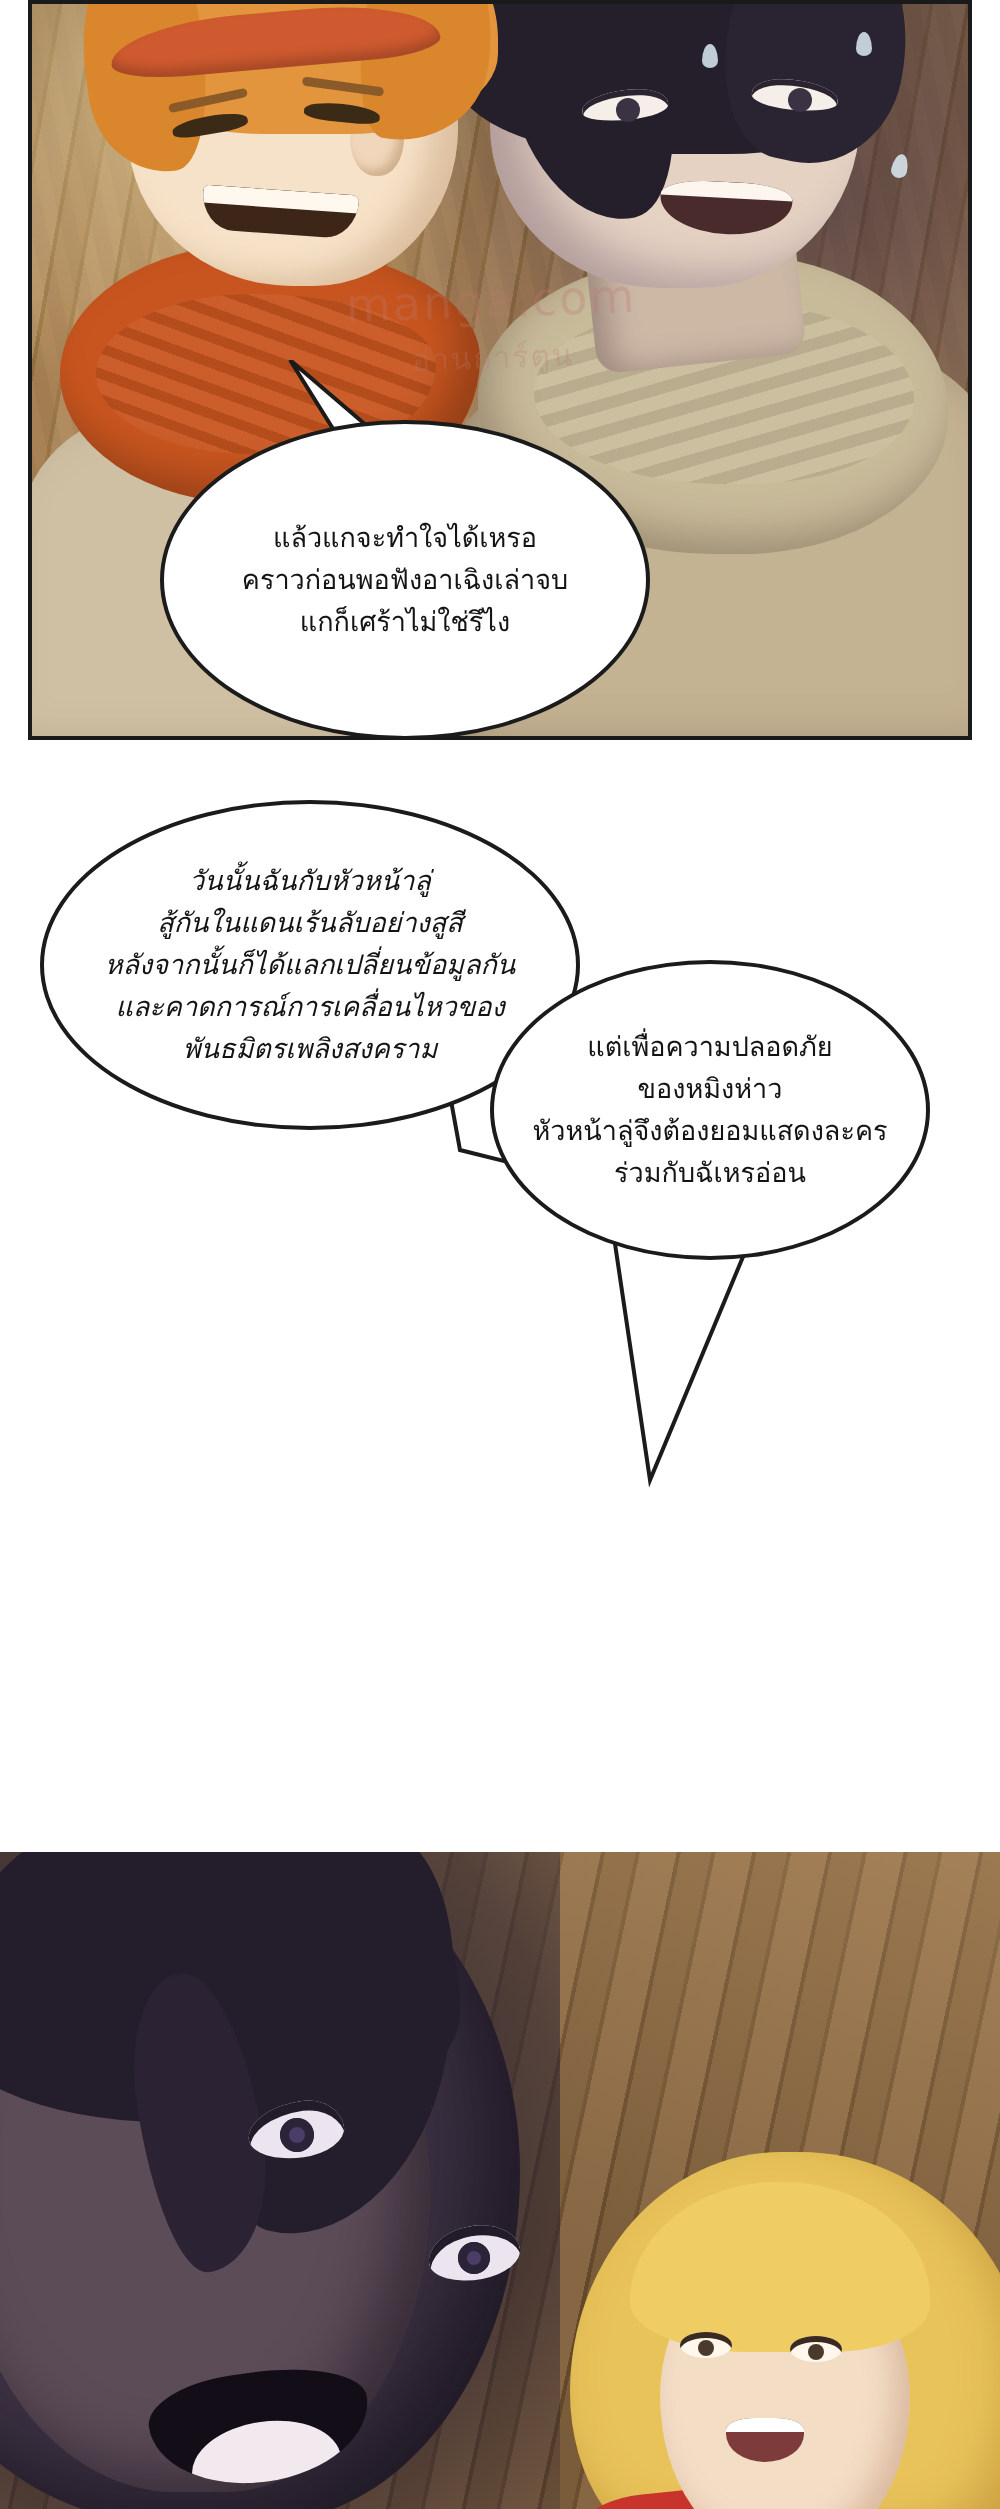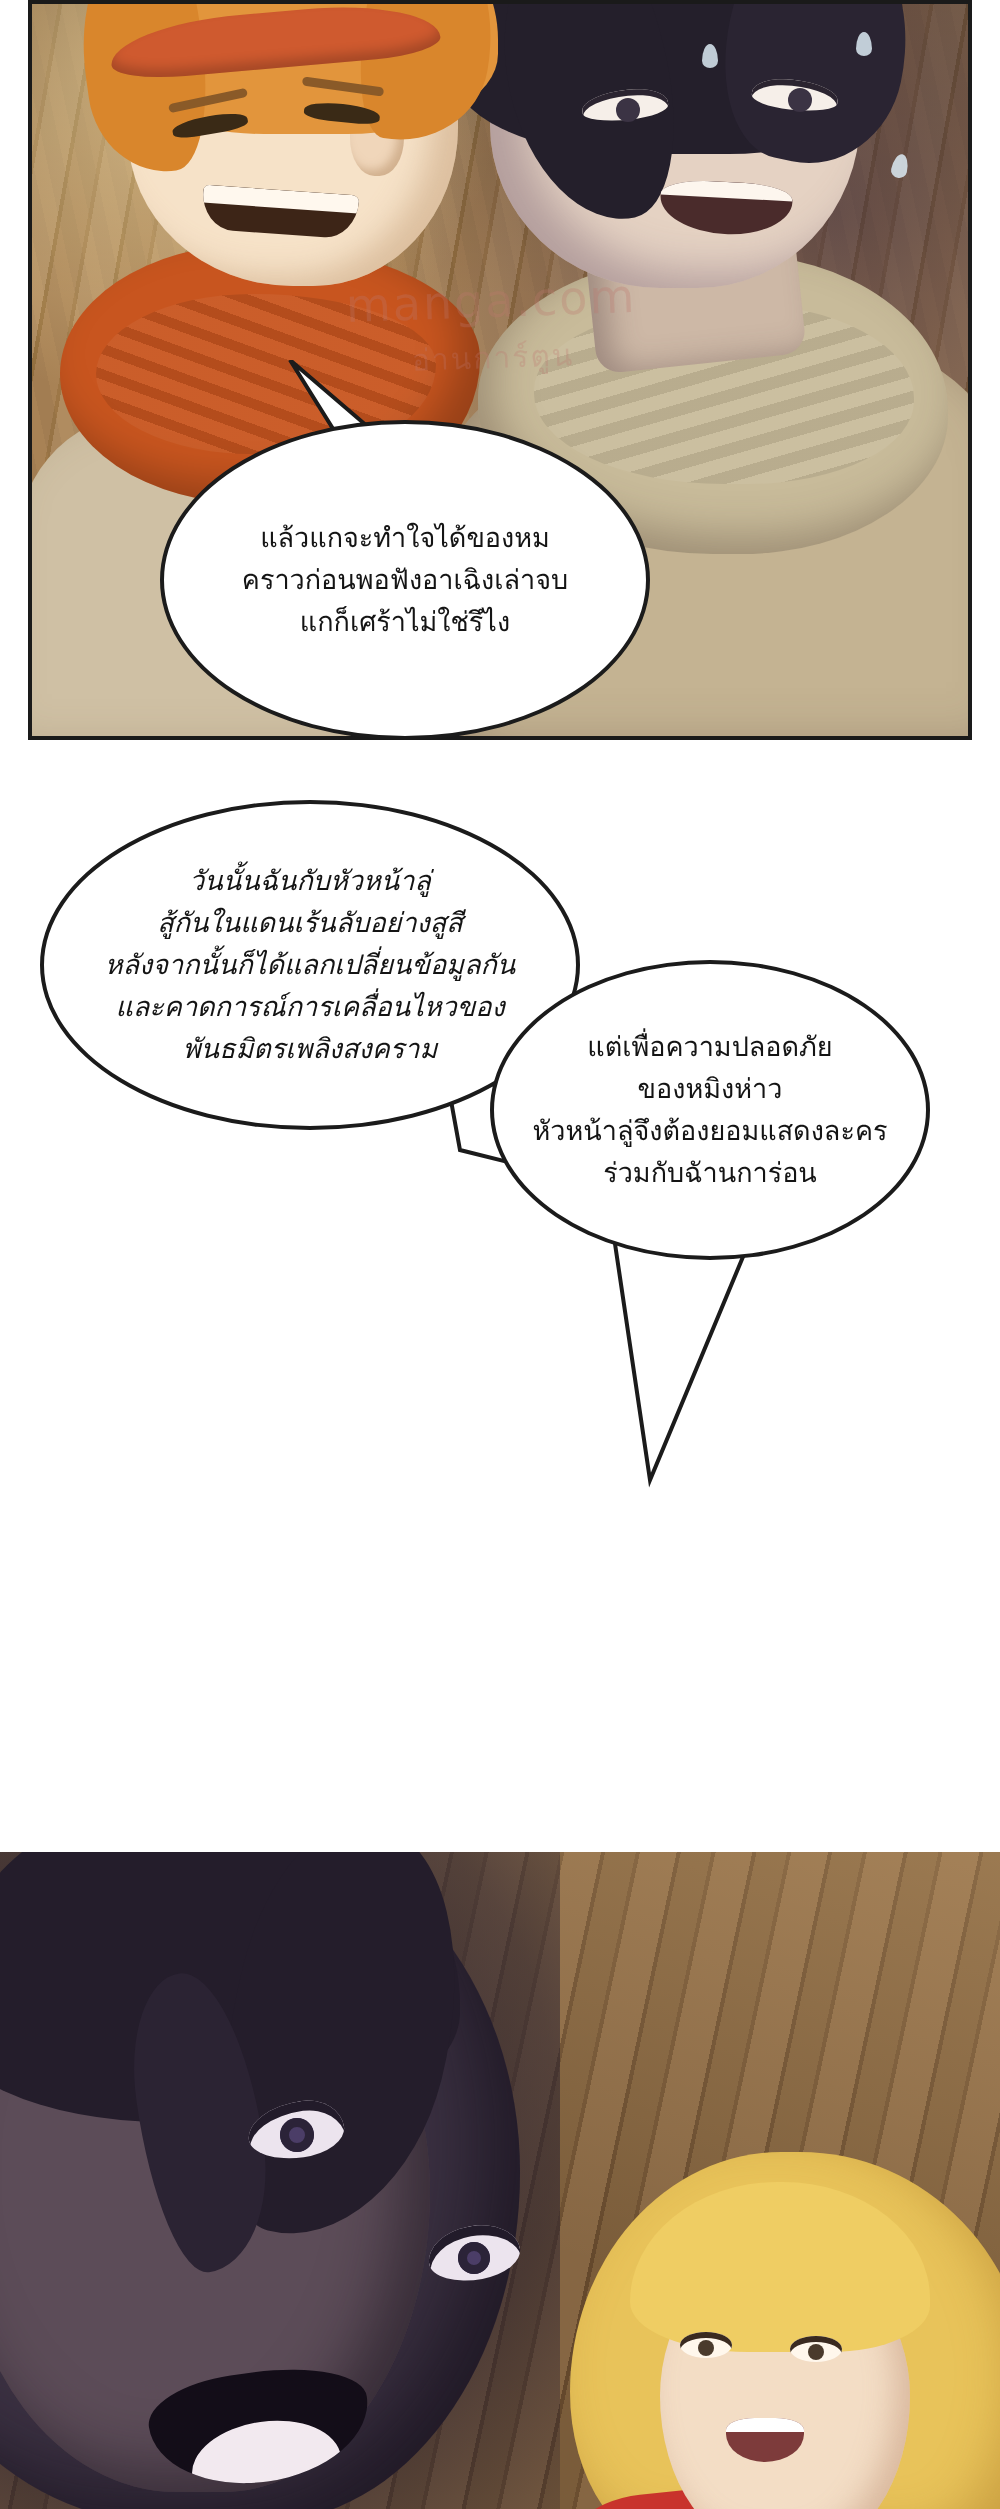--- a/index.html
+++ b/index.html
@@ -469,21 +469,21 @@
     </div>
   </div>
 
   <div class="tail" style="left:270px; top:360px;">
     <svg width="200" height="180" viewBox="0 0 200 180">
       <polygon points="120,160 20,0 160,120" fill="#ffffff" stroke="#1b1b1b" stroke-width="4"></polygon>
     </svg>
   </div>
 
   <div class="bubble b1">
-    <div class="txt">แล้วแกจะทำใจได้ของหม
+    <div class="txt">แล้วแกจะทำใจได้เหรอ
 คราวก่อนพอฟังอาเฉิงเล่าจบ
 แกก็เศร้าไม่ใช่รึไง</div>
   </div>
 
   <div class="tail" style="left:430px; top:1020px;">
     <svg width="220" height="200" viewBox="0 0 220 200">
       <polygon points="10,20 190,170 30,130" fill="#ffffff" stroke="#1b1b1b" stroke-width="4"></polygon>
     </svg>
   </div>
 
@@ -498,21 +498,21 @@
   <div class="tail" style="left:600px; top:1200px;">
     <svg width="180" height="290" viewBox="0 0 180 290">
       <polygon points="10,10 150,40 50,280" fill="#ffffff" stroke="#1b1b1b" stroke-width="4"></polygon>
     </svg>
   </div>
 
   <div class="bubble b3">
     <div class="txt">แต่เพื่อความปลอดภัย
 ของหมิงห่าว
 หัวหน้าลู่จึงต้องยอมแสดงละคร
-ร่วมกับฉัานการ่อน</div>
+ร่วมกับฉัเหรอ่อน</div>
   </div>
 
   <div class="panel2">
     <div class="p2-bg"></div>
     <div class="p2-dark"></div>
 
     <div class="p2-girl-hair"></div>
 
     <div class="p2-girl-collar"></div>
     <div class="p2-girl-face"></div>

